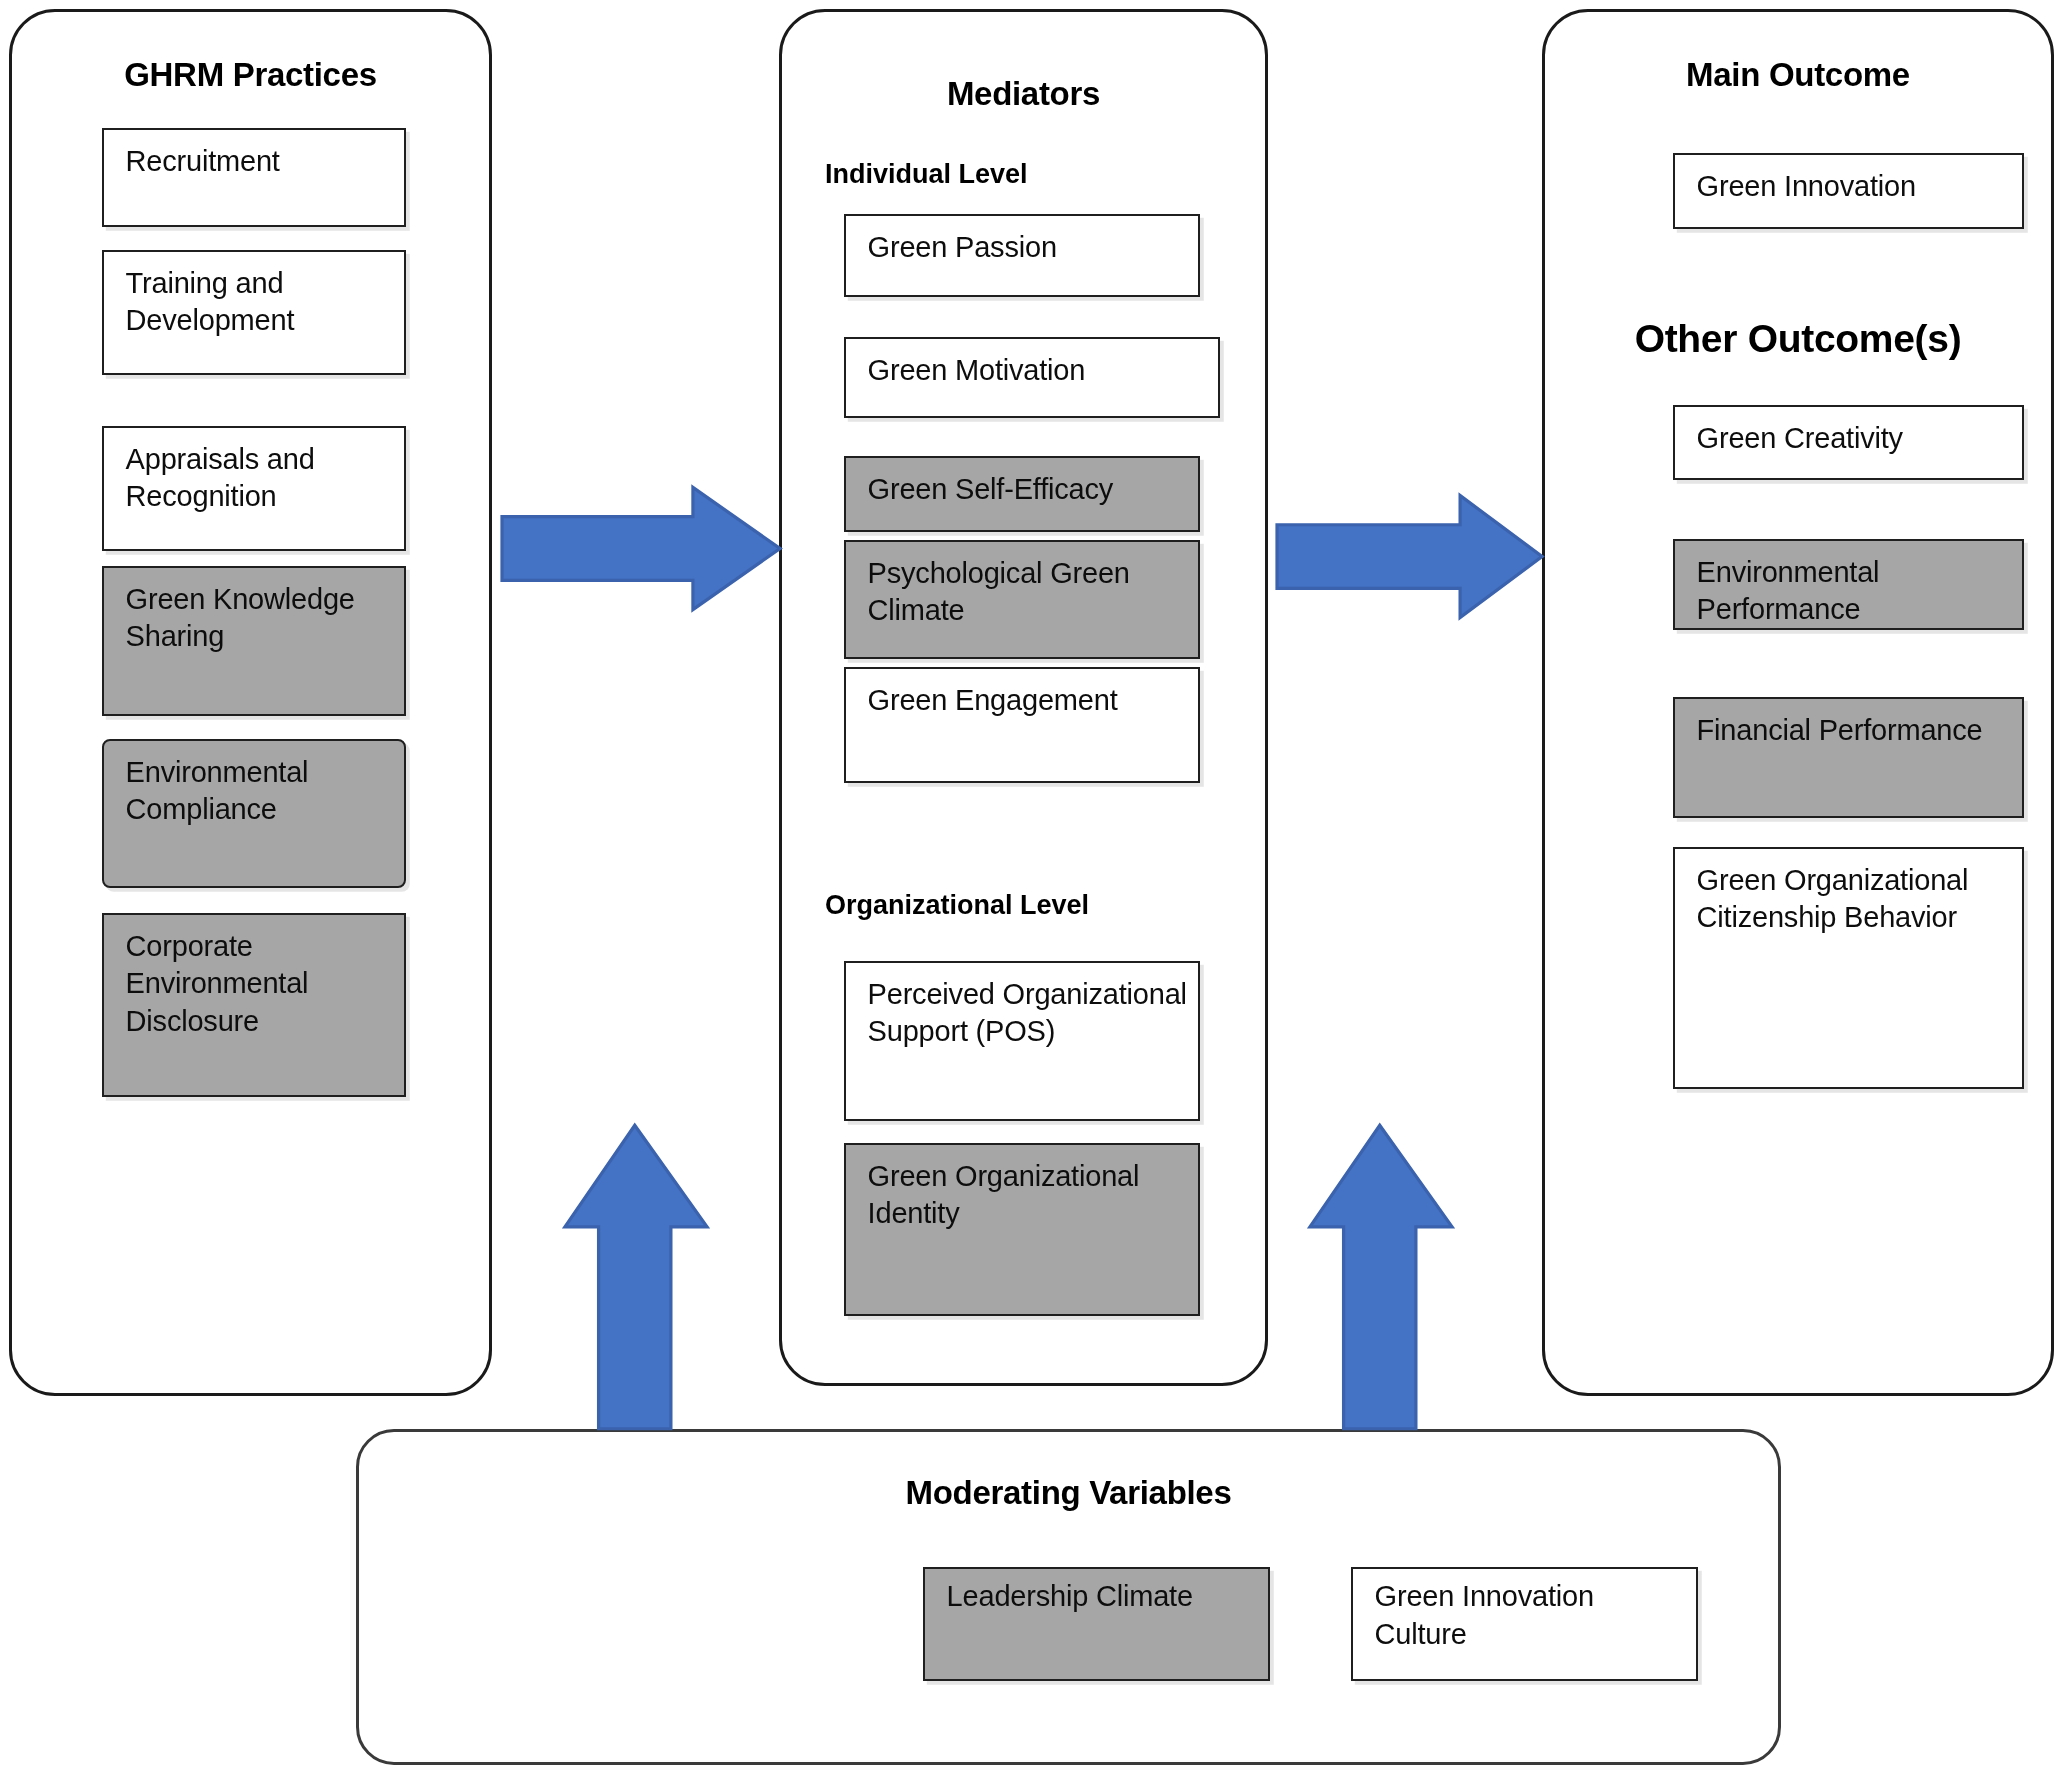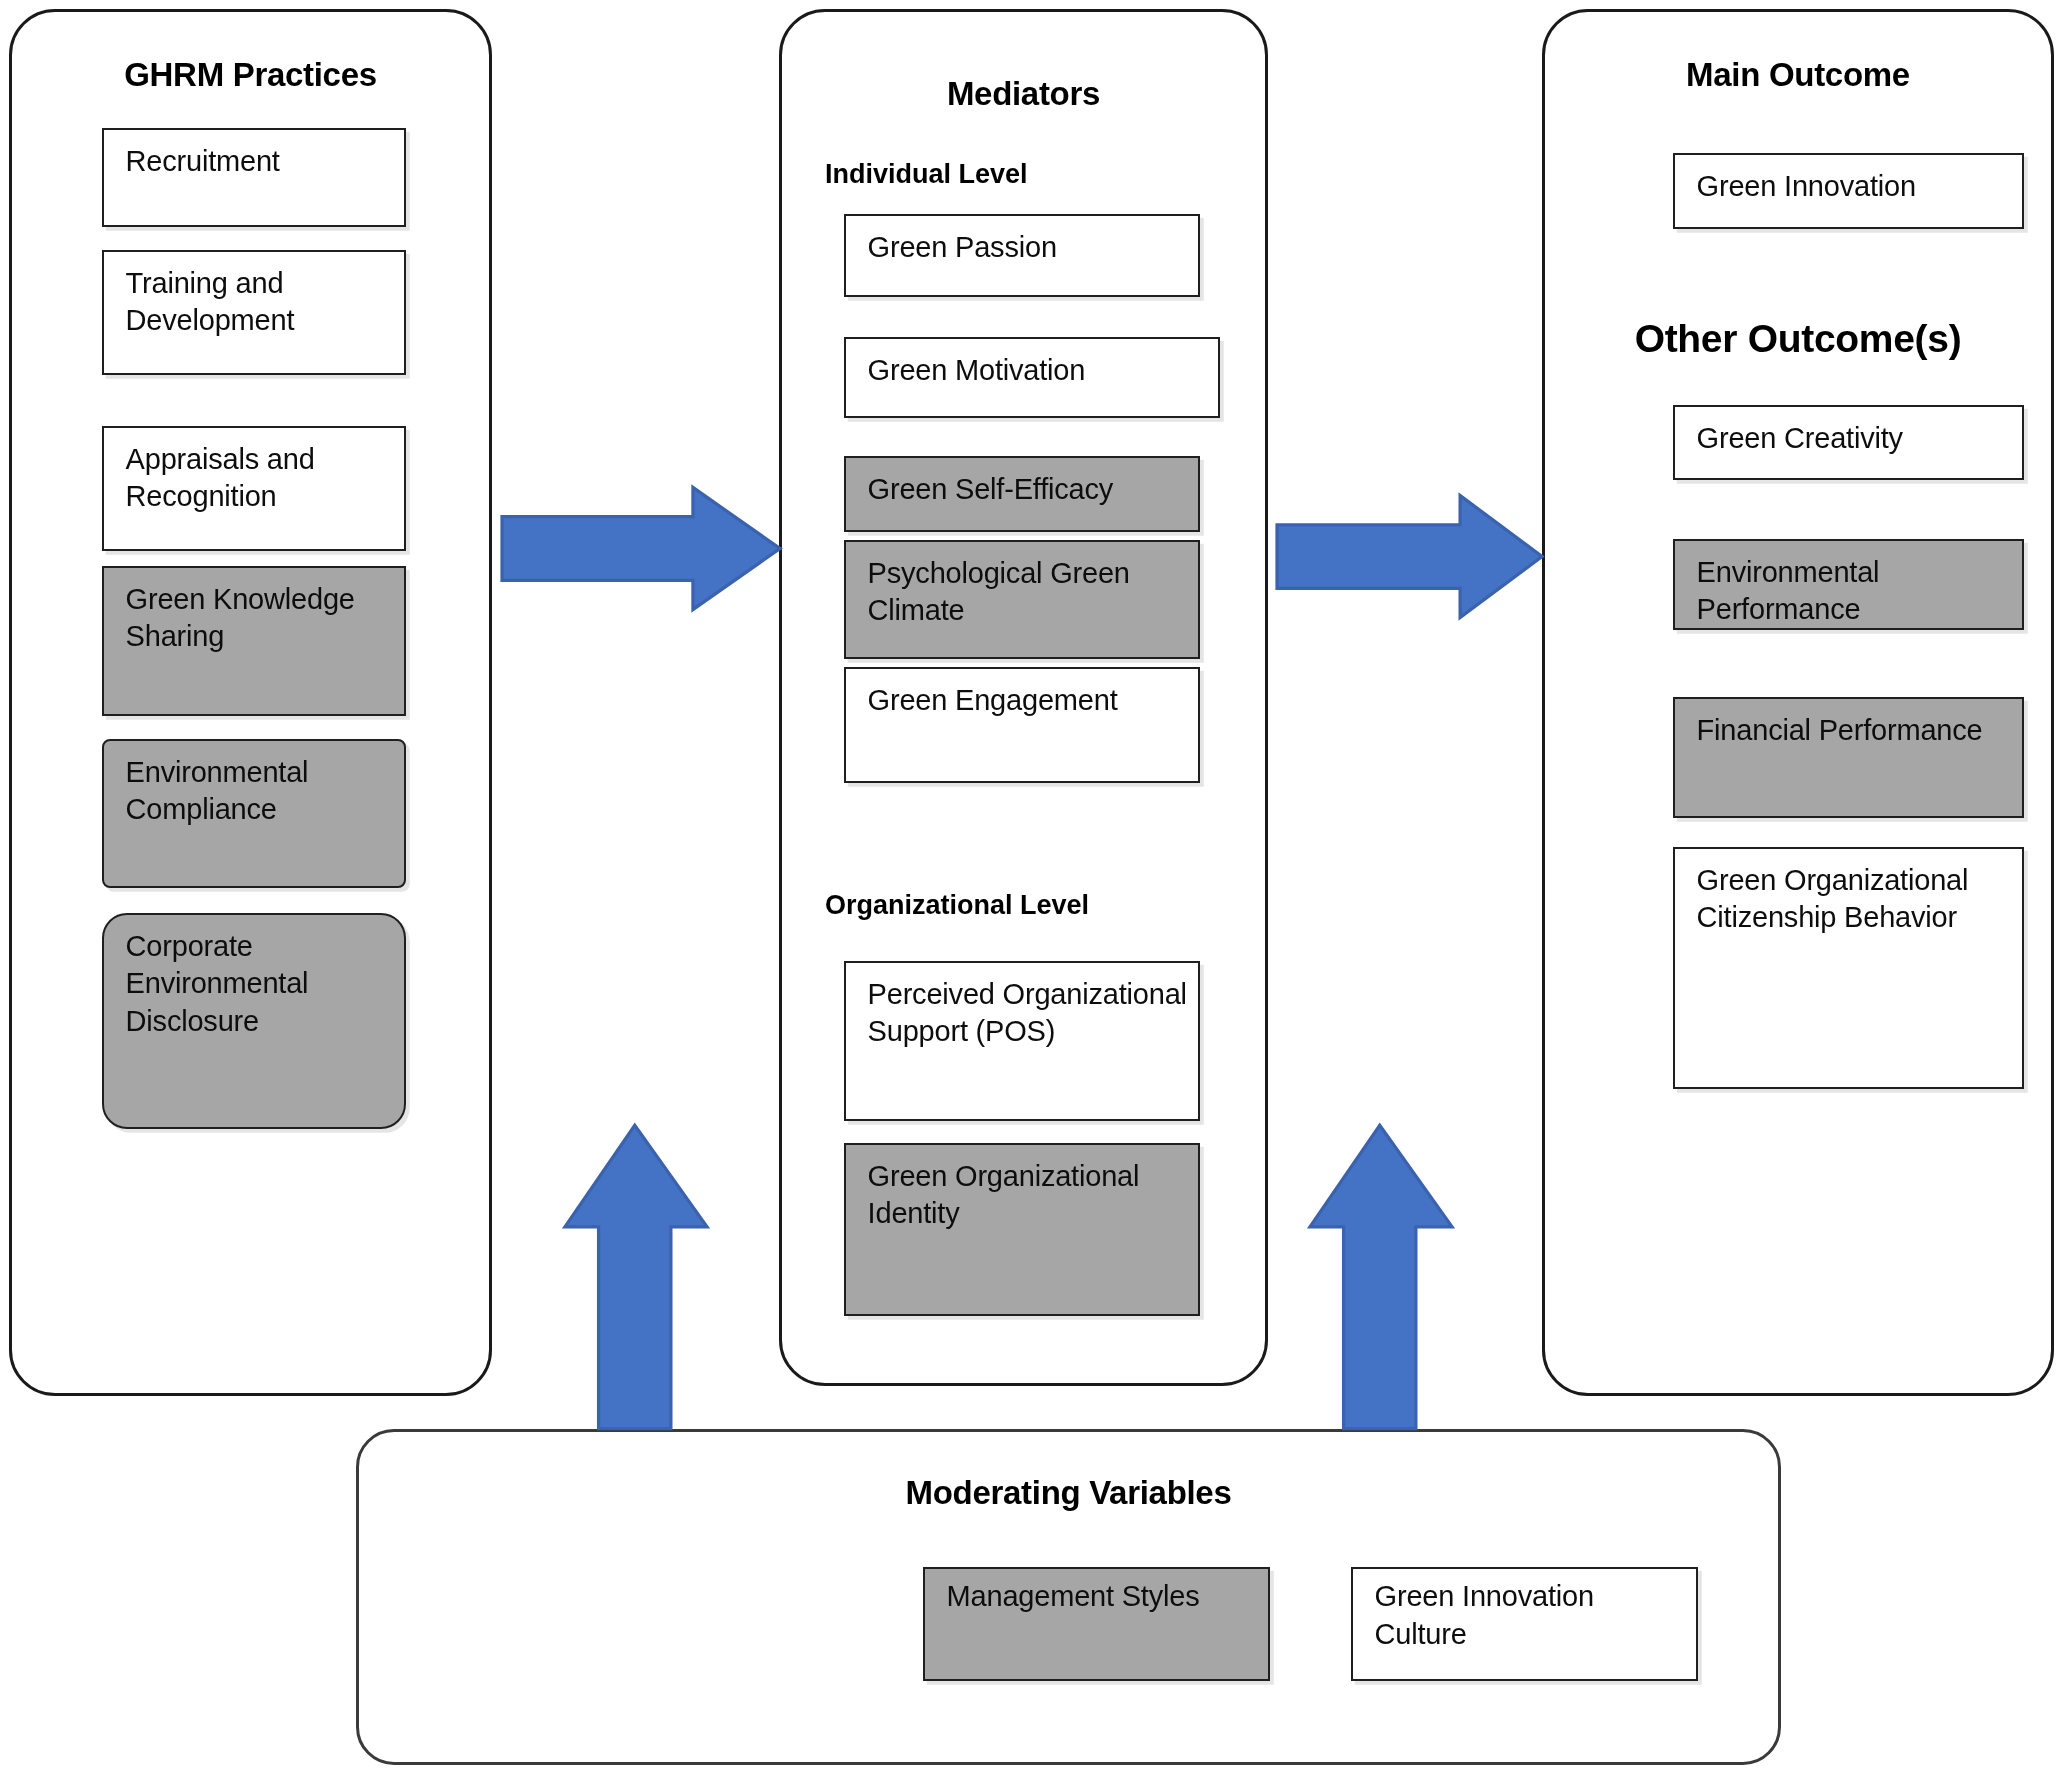--- a/index.html
+++ b/index.html
@@ -97,21 +97,21 @@
   </div>
 
   <div class="box grey" style="left:102px; top:566px; width:304px; height:150px;">
     <span class="txt">Green Knowledge Sharing</span>
   </div>
 
   <div class="box grey" style="left:102px; top:739px; width:304px; height:149px;border-radius:8px;">
     <span class="txt">Environmental Compliance</span>
   </div>
 
-  <div class="box grey" style="left:102px; top:913px; width:304px; height:216px;border-radius:25px;">
+  <div class="box grey" style="left:102px; top:913px; width:304px; height:184px;">
     <span class="txt">Corporate Environmental Disclosure</span>
   </div>
 
   <div class="panel" style="left:779px; top:9px; width:489px; height:1377px;">
     <div class="panel-title" style="top:65px;">Mediators</div>
   </div>
 
   <div class="section-label" style="left:825px; top:160px;">Individual Level</div>
 
   <div class="box" style="left:844px; top:214px; width:356px; height:83px;">
@@ -169,21 +169,21 @@
   <div class="box" style="left:1673px; top:847px; width:351px; height:242px;">
     <span class="txt">Green Organizational Citizenship Behavior</span>
   </div>
 
   <div class="panel panel-moderating" style="left:356px; top:1429px; width:1425px; height:336px;">
     <div class="panel-title" style="top:44px;">Moderating Variables</div>
   </div>
 
 
   <div class="box grey tight" style="left:923px; top:1567px; width:347px; height:114px;">
-    <span class="txt">Management Styles</span>
+    <span class="txt">Leadership Climate</span>
   </div>
 
   <div class="box tight" style="left:1351px; top:1567px; width:347px; height:114px;">
     <span class="txt">Green Innovation Culture</span>
   </div>
 
   <svg class="arrow" style="left:502px; top:486px;" width="280" height="125" viewBox="0 0 440 196">
     <path d="M0,48 L300,48 L300,2 L437,98 L300,194 L300,148 L0,148 Z"></path>
   </svg>
 

